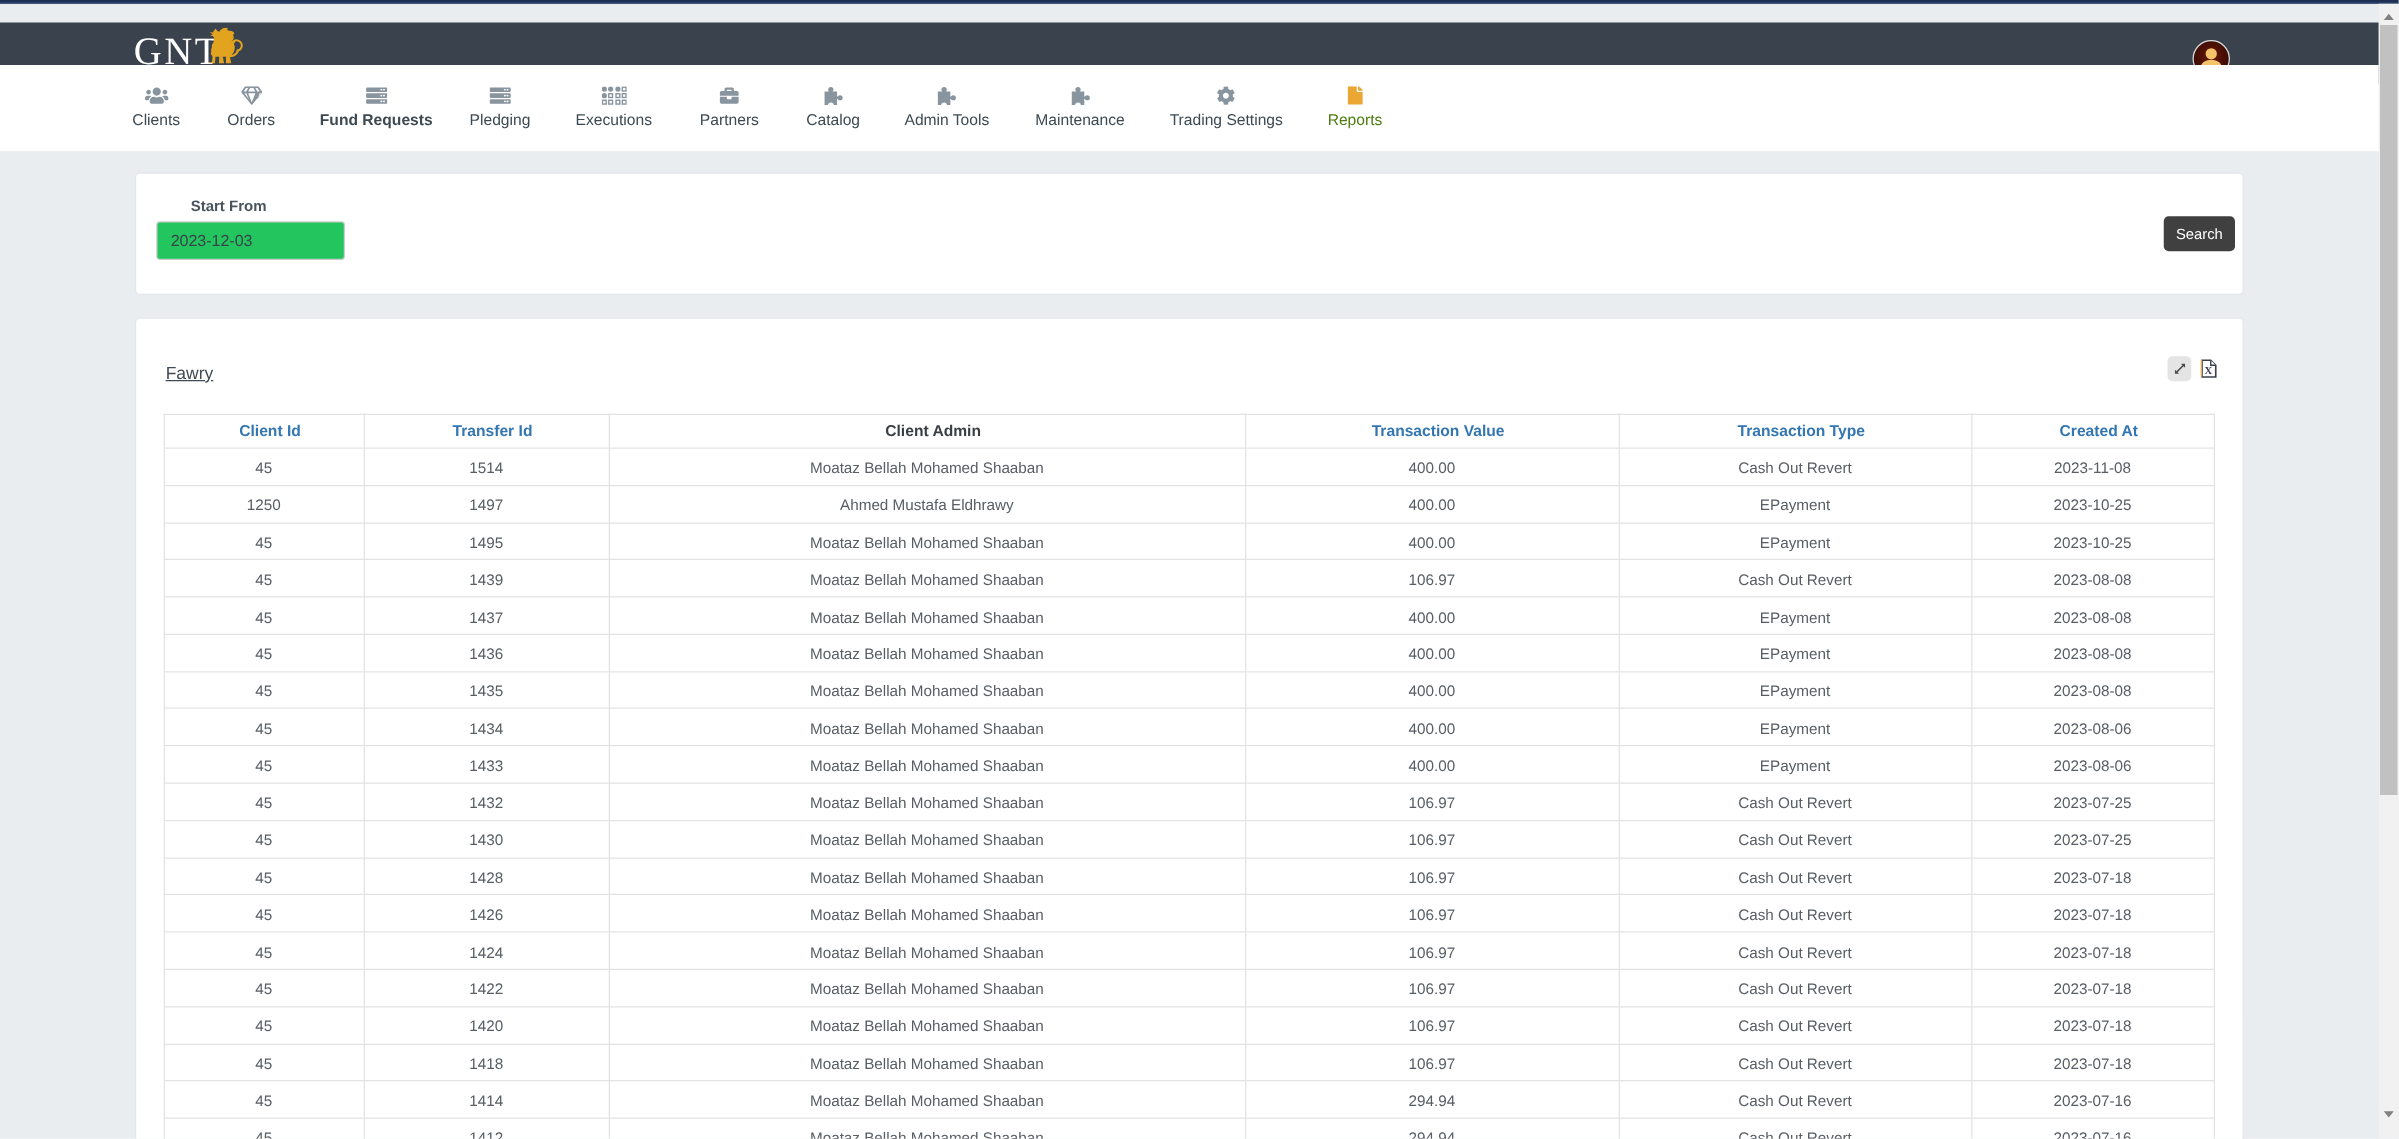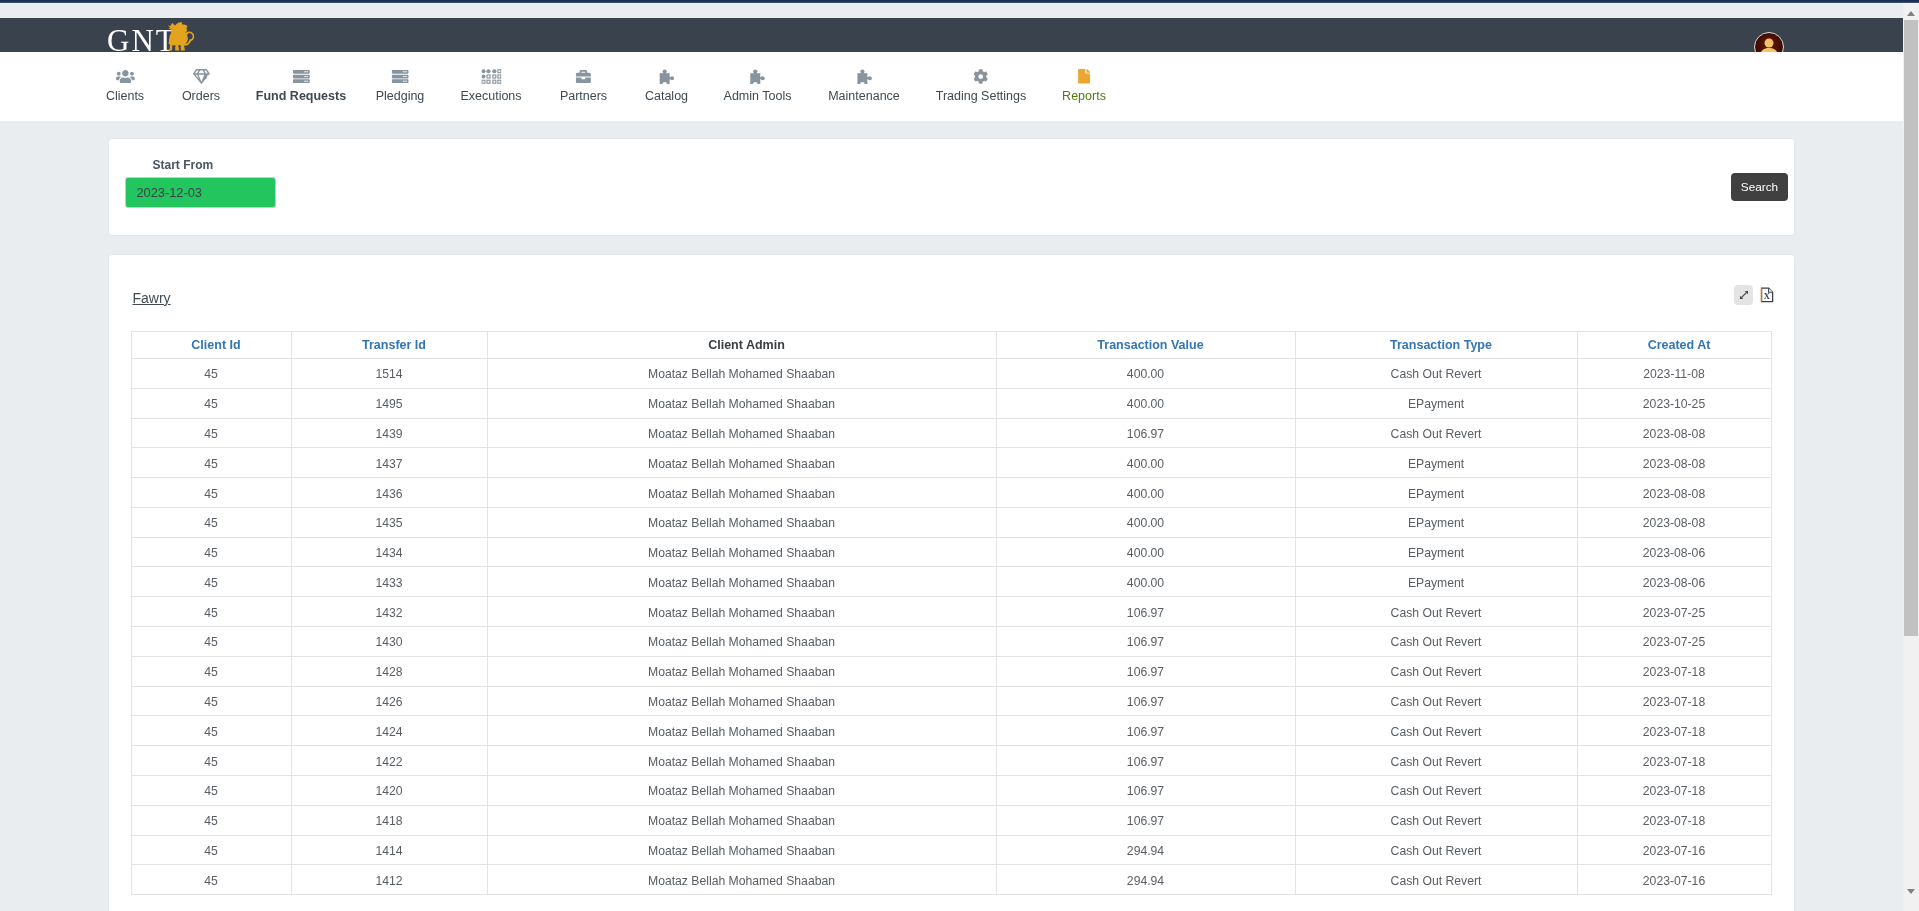--- a/index.html
+++ b/index.html
@@ -242,20 +242,28 @@
     <tbody>
       <tr>
           <td>45</td>
           <td>1514</td>
           <td>Moataz Bellah Mohamed Shaaban</td>
           <td>400.00</td>
           <td>Cash Out Revert</td>
           <td>2023-11-08</td>
         </tr>
       <tr>
+          <td>1250</td>
+          <td>1497</td>
+          <td>Ahmed Mustafa Eldhrawy</td>
+          <td>400.00</td>
+          <td>EPayment</td>
+          <td>2023-10-25</td>
+        </tr>
+      <tr>
           <td>45</td>
           <td>1495</td>
           <td>Moataz Bellah Mohamed Shaaban</td>
           <td>400.00</td>
           <td>EPayment</td>
           <td>2023-10-25</td>
         </tr>
       <tr>
           <td>45</td>
           <td>1439</td>

